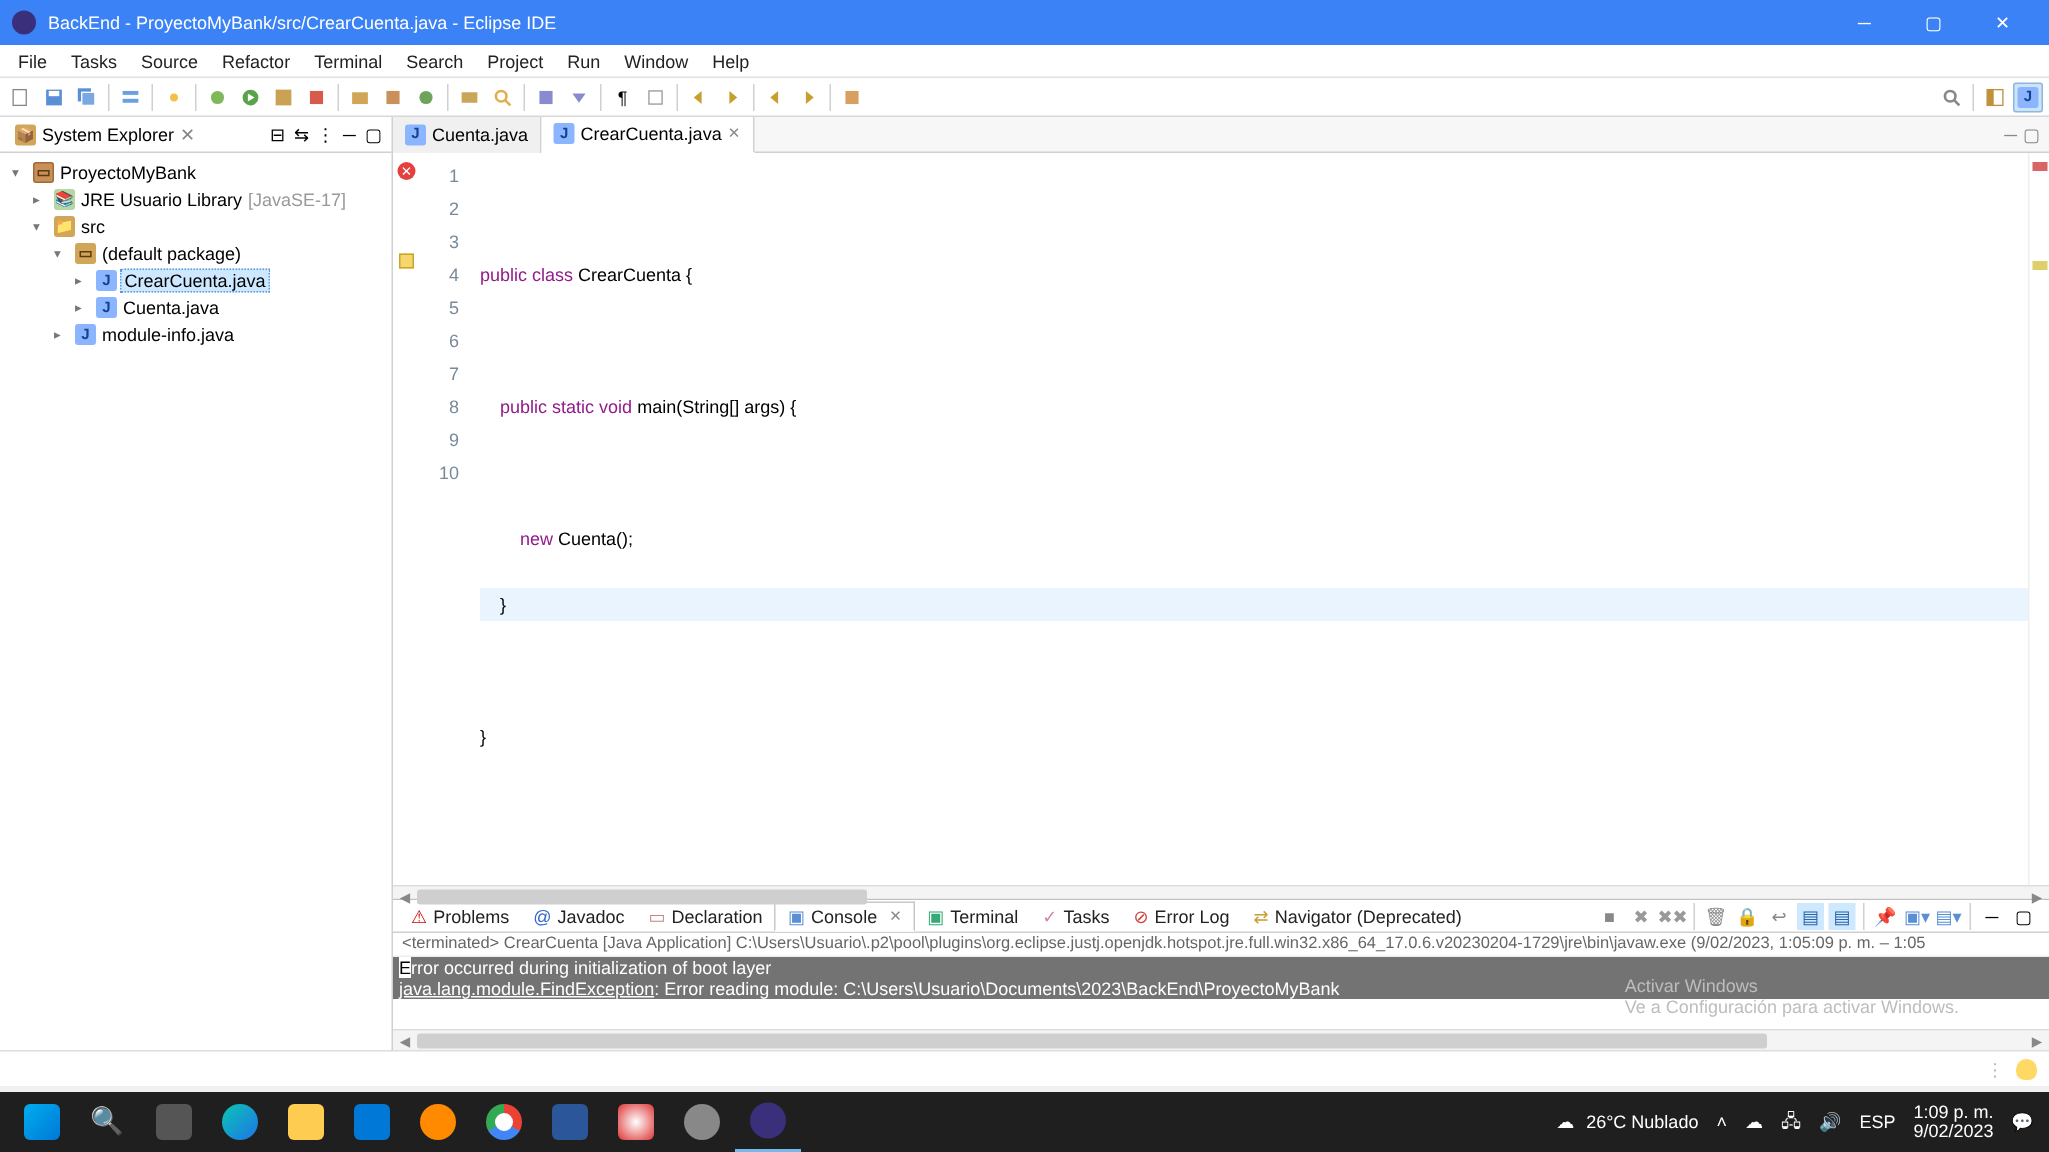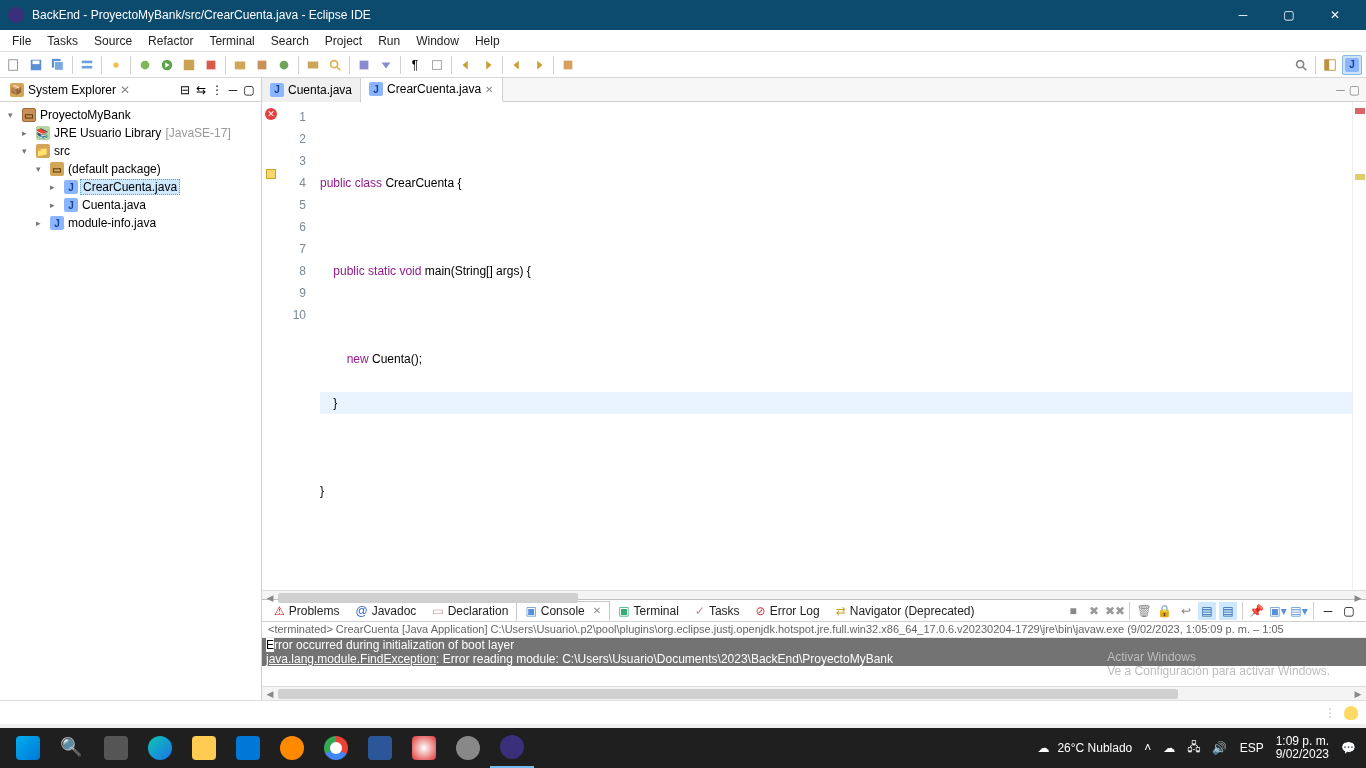--- a/index.html
+++ b/index.html
@@ -1,19 +1,19 @@
 <!DOCTYPE html>
 <html><head>
 <meta charset="utf-8">
 <style>
 * { margin: 0; padding: 0; box-sizing: border-box; font-family: "Segoe UI", Tahoma, sans-serif; font-size: 12px; }
 body { width: 1366px; height: 768px; background: #f0f0f0; overflow: hidden; position: relative; }
 
 
-.titlebar { height: 30px; background: #0c4a6e; color: #fff; display: flex; align-items: center; padding: 0 8px; }
+.titlebar { height: 30px; background: #3b82f6; color: #fff; display: flex; align-items: center; padding: 0 8px; }
 .titlebar .ico { width: 16px; height: 16px; background: #3a2f7a; border-radius: 50%; margin-right: 8px; display:inline-block;}
 .titlebar .title { flex: 1; font-size: 12px; }
 .win-controls { display: flex; }
 .win-btn { width: 46px; height: 30px; display: flex; align-items: center; justify-content: center; color: #fff; }
 
 
 .menubar { height: 22px; background: #fff; border-bottom: 1px solid #e0e0e0; display: flex; align-items: center; padding: 0 4px; }
 .menu-item { padding: 2px 8px; color: #222; cursor: default; }
 
 
@@ -70,21 +70,21 @@
 .views-bar { height: 22px; display:flex; align-items:center; border-bottom:1px solid #d0d0d0; padding: 0 4px; }
 .view-tab { display:flex; align-items:center; gap:4px; padding: 2px 8px; color:#222; }
 .view-tab.active { background:#fff; border:1px solid #c8c8c8; border-bottom:1px solid #fff; }
 .views-tb { margin-left:auto; display:flex; gap:3px; padding-right:4px; align-items:center;}
 .vtb-btn { width:18px; height:18px; display:flex; align-items:center; justify-content:center; }
 .term-info { height:16px; font-size:11px; color:#666; padding:1px 6px; border-bottom:1px solid #eee; white-space:nowrap; overflow:hidden;}
 .console { flex:1; font-family: Consolas, monospace; font-size:14px; color:#fff; overflow:hidden;}
 .console .err { background:#737373; display:block; white-space:pre; padding: 0 4px; }
 .console .err-first::first-letter { background:#fff; color:#000; }
 .console .err .u { text-decoration: underline; }
-.watermark { position:absolute; right:36px; bottom:90px; color:#bdbdbd; font-size:17px; pointer-events:none; text-align:left;}
+.watermark { position:absolute; right:60px; bottom:90px; color:#bdbdbd; font-size:17px; pointer-events:none; text-align:left;}
 .watermark .sub { font-size:12px; }
 
 
 .ide-status { height: 24px; background:#fff; border-top:1px solid #ddd; display:flex; align-items:center; justify-content:flex-end; padding:0 8px; gap:8px;}
 
 
 .taskbar { position:absolute; left:0; right:0; bottom:0; height:40px; background:#1f1f1f; display:flex; align-items:center; padding:0 6px; }
 .task-btn { width:44px; height:40px; display:flex; align-items:center; justify-content:center; }
 .task-icon { width:24px; height:24px; border-radius:4px; }
 .task-icon.win { background: linear-gradient(135deg,#00adef,#0078d7); }

